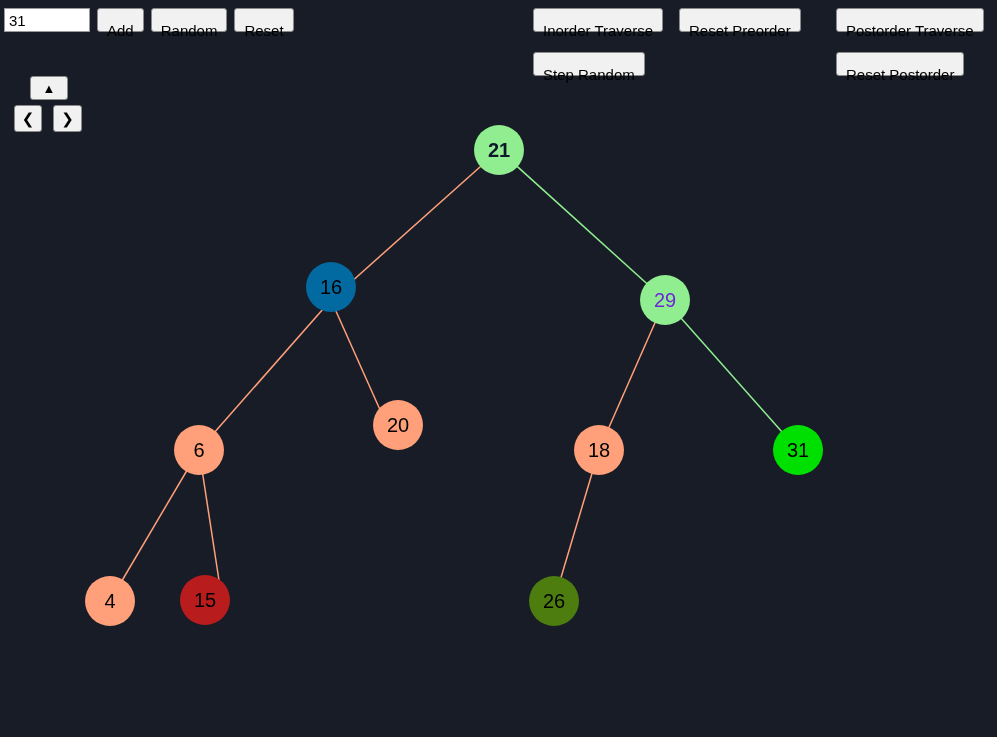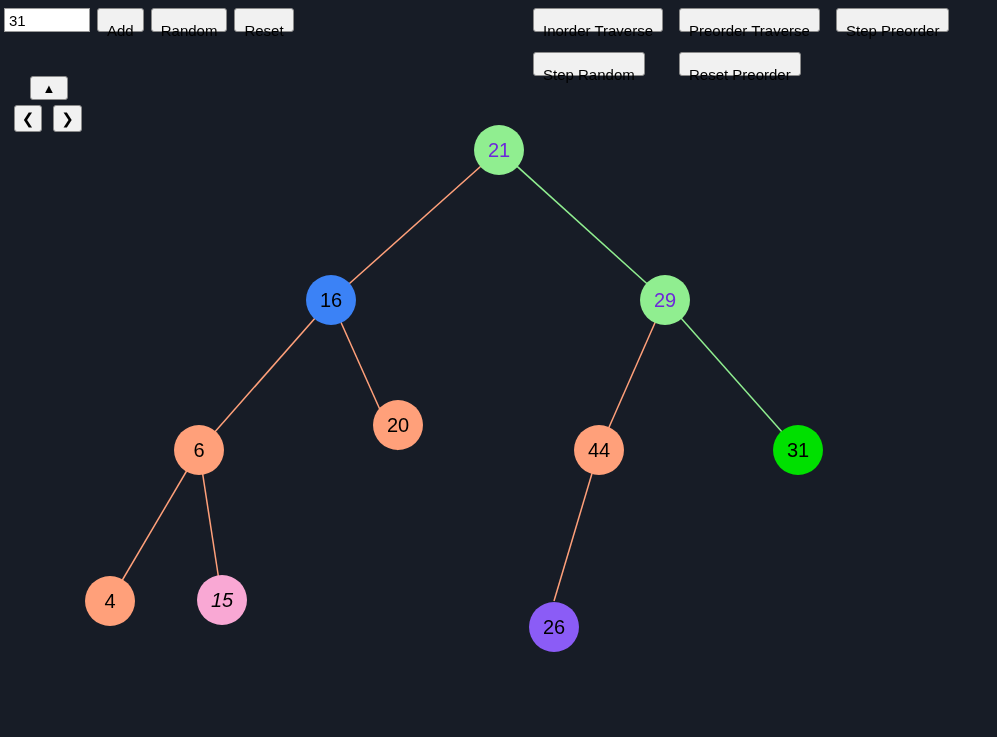--- a/index.html
+++ b/index.html
@@ -104,51 +104,51 @@
     <line x1="499" y1="150" x2="665" y2="300" stroke="#90EE90" stroke-width="1.5"></line>
     <line x1="331" y1="300" x2="199" y2="450" stroke="#FFA07A" stroke-width="1.5"></line>
     <line x1="331" y1="300" x2="398" y2="450" stroke="#FFA07A" stroke-width="1.5"></line>
     <line x1="665" y1="300" x2="599" y2="450" stroke="#FFA07A" stroke-width="1.5"></line>
     <line x1="665" y1="300" x2="798" y2="450" stroke="#90EE90" stroke-width="1.5"></line>
     <line x1="199" y1="450" x2="110" y2="601" stroke="#FFA07A" stroke-width="1.5"></line>
     <line x1="199" y1="450" x2="222" y2="600" stroke="#FFA07A" stroke-width="1.5"></line>
     <line x1="599" y1="450" x2="554" y2="601" stroke="#FFA07A" stroke-width="1.5"></line>
   </svg>
 <div id="nodes-layer">
-    <div class="node" style="left: 474px; top: 125px; background: rgb(144, 238, 144); color: #6d28d9;">21</div>
-    <div class="node" style="left: 306px; top: 275px; background: #3b82f6; color: rgb(0, 0, 0);">16</div>
+    <div class="node" style="left: 474px; top: 125px; background: rgb(144, 238, 144); color: #0f172a; font-weight: bold;">21</div>
+    <div class="node" style="left: 306px; top: 262px; background: #0369a1; color: rgb(0, 0, 0);">16</div>
     <div class="node" style="left: 640px; top: 275px; background: rgb(144, 238, 144); color: #6d28d9;">29</div>
     <div class="node" style="left: 174px; top: 425px; background: rgb(255, 160, 122); color: rgb(0, 0, 0);">6</div>
     <div class="node" style="left: 373px; top: 400px; background: rgb(255, 160, 122); color: rgb(0, 0, 0);">20</div>
-    <div class="node" style="left: 574px; top: 425px; background: rgb(255, 160, 122); color: rgb(0, 0, 0);">44</div>
+    <div class="node" style="left: 574px; top: 425px; background: rgb(255, 160, 122); color: rgb(0, 0, 0);">18</div>
     <div class="node" style="left: 773px; top: 425px; background: rgb(0, 224, 0); color: rgb(0, 0, 0);">31</div>
     <div class="node" style="left: 85px; top: 576px; background: rgb(255, 160, 122); color: rgb(0, 0, 0);">4</div>
-    <div class="node" style="left: 197px; top: 575px; background: #f9a8d4; color: rgb(0, 0, 0); font-style: italic;">15</div>
-    <div class="node" style="left: 529px; top: 602px; background: #8b5cf6; color: rgb(0, 0, 0);">26</div>
+    <div class="node" style="left: 180px; top: 575px; background: #b91c1c; color: rgb(0, 0, 0);">15</div>
+    <div class="node" style="left: 529px; top: 576px; background: #4d7c0f; color: rgb(0, 0, 0);">26</div>
   </div>
 
 <div class="toolbar-left">
   <div class="row">
     <input class="value-input" type="text" value="31" style="">
     <button class="btn">Add</button>
     <button class="btn">Random</button>
     <button class="btn">Reset</button>
   </div>
 </div>
 
 <div class="right-col c1">
   <button class="btn">Inorder Traverse</button>
   <button class="btn">Step Random</button>
 </div>
 <div class="right-col c2">
-  <button class="btn">Preorder Traverse</button>
   <button class="btn">Reset Preorder</button>
 </div>
 <div class="right-col c3">
-  <button class="btn">Step Preorder</button>
+  <button class="btn">Postorder Traverse</button>
+  <button class="btn">Reset Postorder</button>
 </div>
 
 <button class="nav-btn nav-up">
   <span>▲</span>
 </button>
 <button class="nav-btn nav-left">
   <span>❮</span>
 </button>
 <button class="nav-btn nav-right">
   <span>❯</span>

